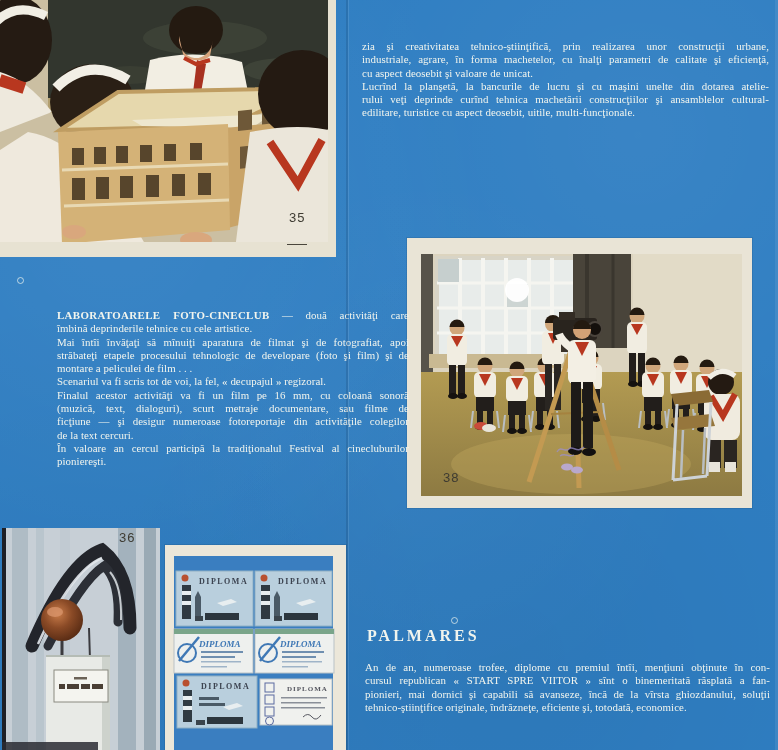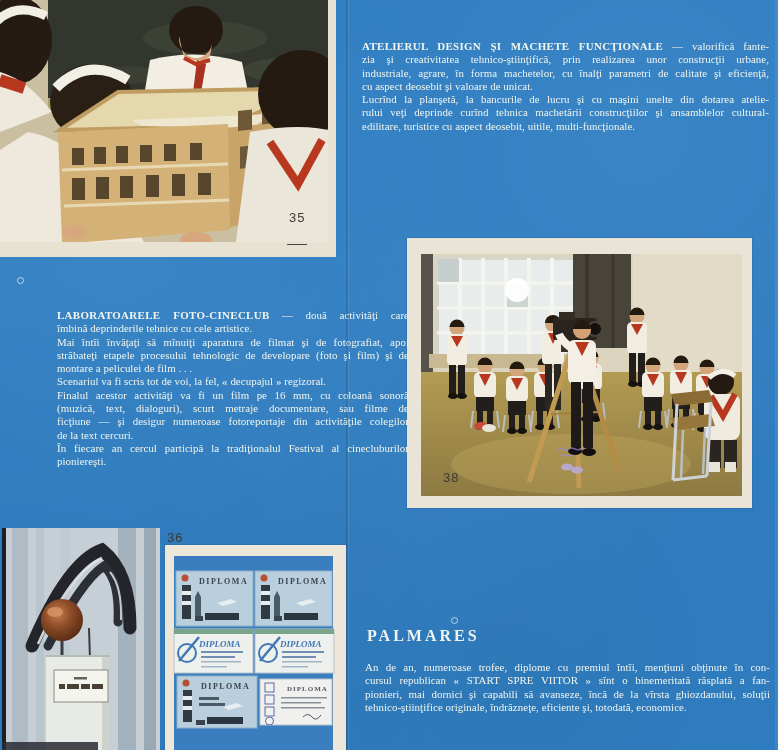--- a/index.html
+++ b/index.html
@@ -307,21 +307,21 @@
           <rect x="63" y="156" width="2" height="5" fill="#f4f4ef"></rect>
           <rect x="77" y="156" width="2" height="5" fill="#f4f4ef"></rect>
           <rect x="88" y="156" width="2" height="5" fill="#f4f4ef"></rect>
         </g>
       </g>
 
       <rect x="0" y="0" width="4" height="222" fill="#1d1f26"></rect>
       <rect x="0" y="214" width="96" height="8" fill="#2a2c33" opacity=".85"></rect>
     </svg>
   </div>
-  <span class="plabel" style="left:119px;top:531px;padding-left:48px;">36</span>
+  <span class="plabel" style="left:119px;top:531px;">36</span>
 
   <div class="photo photo-frame" style="left:165px;top:545px;width:181px;height:205px;">
     <svg viewBox="0 0 181 205" width="181" height="205">
       <rect x="0" y="0" width="181" height="205" fill="#ece7d9"></rect>
       <rect x="9" y="11" width="159" height="194" fill="#3a7ec0"></rect>
 
       <g>
         <rect x="11" y="26" width="77" height="55" fill="#b9cfdd" stroke="#8fb0c4" stroke-width="1"></rect>
         <circle cx="20" cy="33" r="3.5" fill="#b8502f"></circle>
         <text x="34" y="39" font-family="Liberation Serif,serif" font-size="8" letter-spacing="1.5" fill="#3c4350" font-weight="bold">DIPLOMA</text>
@@ -393,41 +393,40 @@
         </g>
         <rect x="116" y="152" width="46" height="1.5" fill="#8a8f98"></rect>
         <rect x="116" y="157" width="40" height="1.5" fill="#8a8f98"></rect>
         <rect x="116" y="162" width="44" height="1.5" fill="#8a8f98"></rect>
         <path d="M138,172 q5,-5 9,0 t9,-2" stroke="#55565f" stroke-width="1" fill="none"></path>
       </g>
     </svg>
   </div>
 
   <div class="textblock" style="left:362px;top:40px;width:407px;">
-      <div class="tline"><b>ATELIERUL DESIGN ŞI MACHETE FUNCŢIONALE</b> — valorifică fante-</div>
       <div class="tline">zia şi creativitatea tehnico-ştiinţifică, prin realizarea unor construcţii urbane,</div>
       <div class="tline">industriale, agrare, în forma machetelor, cu înalţi parametri de calitate şi eficienţă,</div>
       <div class="tline tline-last">cu aspect deosebit şi valoare de unicat.</div>
       <div class="tline">Lucrînd la planşetă, la bancurile de lucru şi cu maşini unelte din dotarea atelie-</div>
       <div class="tline">rului veţi deprinde curînd tehnica machetării construcţiilor şi ansamblelor cultural-</div>
       <div class="tline tline-last">edilitare, turistice cu aspect deosebit, uitile, multi-funcţionale.</div>
     </div>
 
   <div class="textblock" style="left:57px;top:309px;width:352px;">
       <div class="tline"><b>LABORATOARELE FOTO-CINECLUB</b> — două activităţi care</div>
       <div class="tline tline-last">îmbină deprinderile tehnice cu cele artistice.</div>
       <div class="tline">Mai întîi învăţaţi să mînuiţi aparatura de filmat şi de fotografiat, apoi</div>
       <div class="tline">străbateţi etapele procesului tehnologic de developare (foto şi film) şi de</div>
       <div class="tline tline-last">montare a peliculei de film . . .</div>
       <div class="tline tline-last">Scenariul va fi scris tot de voi, la fel, « decupajul » regizoral.</div>
       <div class="tline">Finalul acestor activităţi va fi un film pe 16 mm, cu coloană sonoră</div>
       <div class="tline">(muzică, text, dialoguri), scurt metraje documentare, sau filme de</div>
       <div class="tline">ficţiune — şi desigur numeroase fotoreportaje din activităţile colegilor</div>
       <div class="tline tline-last">de la text cercuri.</div>
-      <div class="tline">În fiecare an cercul participă la tradiţionalul Festival al cinecluburilor</div>
+      <div class="tline">În valoare an cercul participă la tradiţionalul Festival al cinecluburilor</div>
       <div class="tline tline-last">pioniereşti.</div>
     </div>
 
   <div class="palmares-title">PALMARES</div>
 
   <div class="textblock" style="left:365px;top:661px;width:405px;">
       <div class="tline">An de an, numeroase trofee, diplome cu premiul întîi, menţiuni obţinute în con-</div>
       <div class="tline">cursul republican « START SPRE VIITOR » sînt o binemeritată răsplată a fan-</div>
       <div class="tline">pionieri, mai dornici şi capabili să avanseze, încă de la vîrsta ghiozdanului, soluţii</div>
       <div class="tline tline-last">tehnico-ştiinţifice originale, îndrăzneţe, eficiente şi, totodată, economice.</div>

